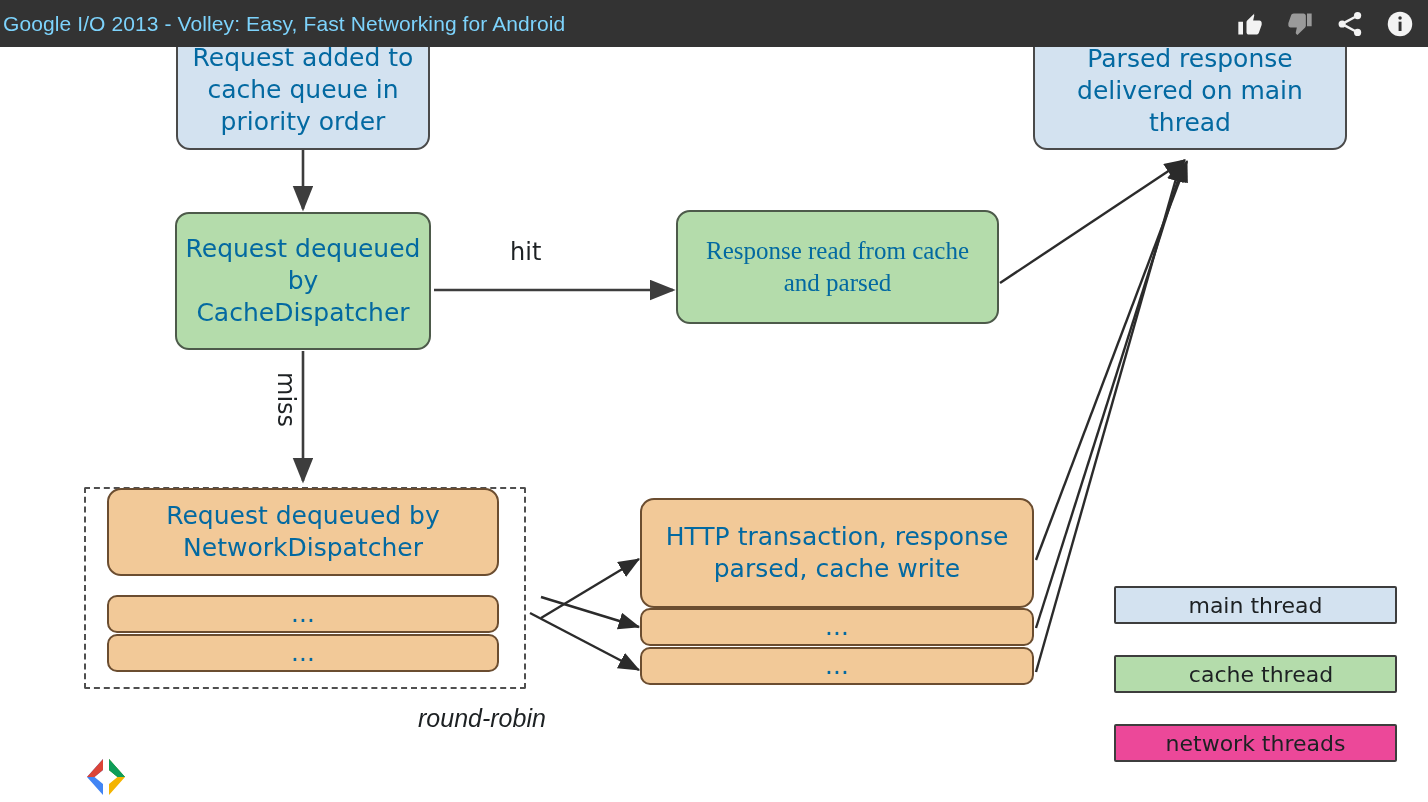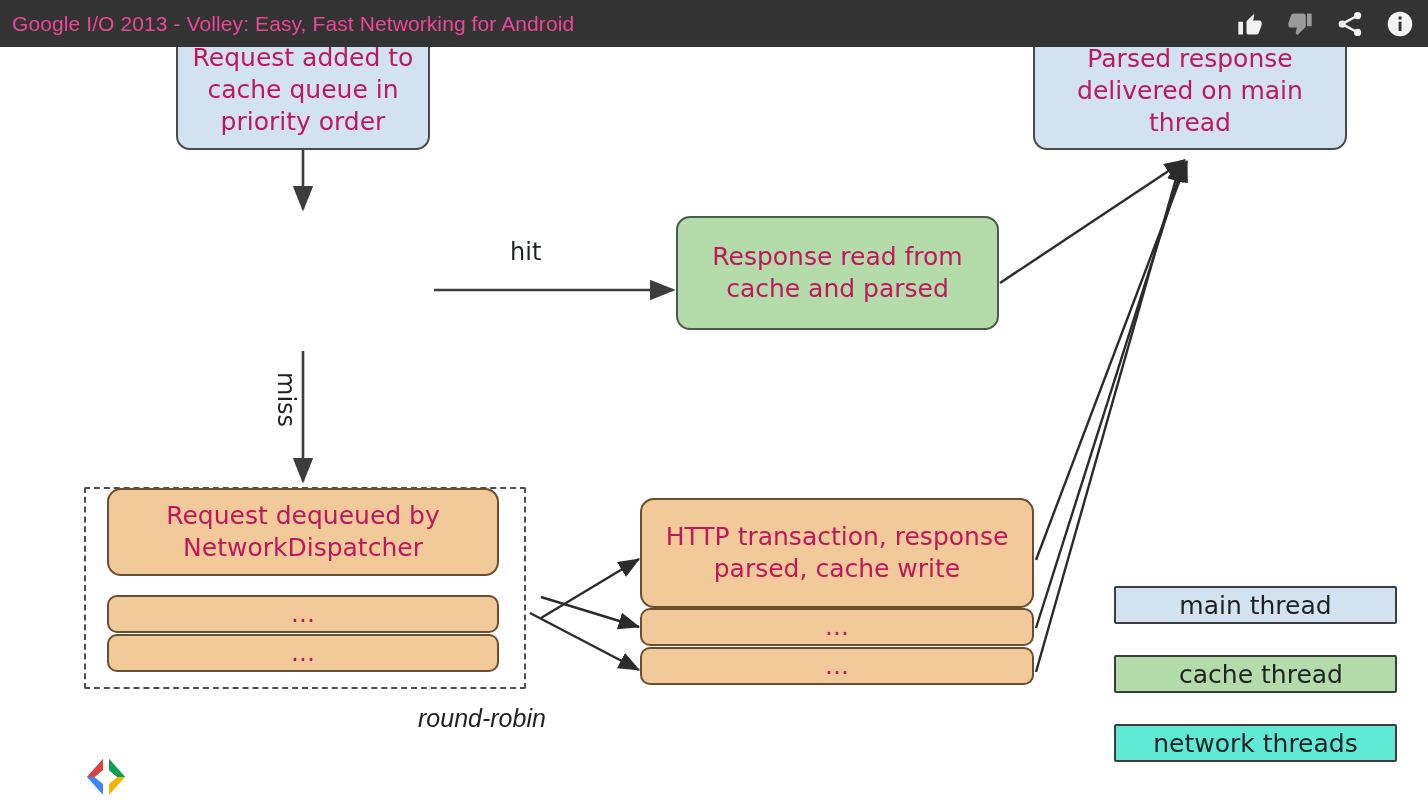--- a/index.html
+++ b/index.html
@@ -24,25 +24,25 @@
     position: absolute;
     left: 0; top: 0;
     width: 1428px;
     height: 47px;
     background: #333333;
     z-index: 40;
     display: flex;
     align-items: center;
   }
   #title-text {
-    color: #ec4899;
+    color: #7dd3fc;
     font-size: 21px;
     font-family: "Liberation Sans", sans-serif;
     letter-spacing: 0.1px;
-    margin-left: 12px;
+    margin-left: 3px;
     white-space: nowrap;
   }
   #title-actions {
     position: absolute;
     right: 14px;
     top: 0;
     height: 47px;
     display: flex;
     align-items: center;
     gap: 22px;
@@ -64,21 +64,21 @@
   }
 
   
   .node {
     position: absolute;
     box-sizing: border-box;
     display: flex;
     align-items: center;
     justify-content: center;
     text-align: center;
-    color: #be185d;
+    color: #0369a1;
     font-size: 25px;
     line-height: 1.28;
     border: 2px solid #4a4a4a;
     border-radius: 14px;
     z-index: 20;
     padding: 2px 8px;
   }
   .node.blue   { background: #d3e2f0; }
   .node.green  { background: #b4dcab; border-color: #4d5a4a; }
   .node.orange { background: #f2c998; border-color: #6b4d30; }
@@ -142,27 +142,27 @@
   }
   .legend-item {
     box-sizing: border-box;
     width: 283px;
     height: 38px;
     border: 2px solid #3d3d3d;
     border-radius: 2px;
     display: flex;
     align-items: center;
     justify-content: center;
-    font-size: 25px;
+    font-size: 22px;
     color: #1d2123;
     margin-bottom: 31px;
   }
   .legend-item.blue   { background: #d3e2f0; }
   .legend-item.green  { background: #b4dcab; padding-left: 11px; }
-  .legend-item.orange { background: #5eead4; }
+  .legend-item.orange { background: #ec4899; }
 
   
   #gdev-logo {
     position: absolute;
     left: 84px;
     top: 757px;
     width: 46px;
     height: 40px;
     z-index: 20;
   }
@@ -199,22 +199,25 @@
     <line x1="530" y1="613" x2="639" y2="670" stroke="#2b2b2b" stroke-width="2.4" marker-end="url(#arrow-sm)"></line>
   </svg>
 
   <div id="rr-group"></div>
   <div id="rr-label">round-robin</div>
 
   <div class="node blue" style="left:176px; top:30px; width:254px; height:120px;">
     <span>Request added to cache queue in priority order</span>
   </div>
 
-
-  <div class="node green" style="left:676px; top:216px; width:323px; height:114px;">
+  <div class="node green" style="left:175px; top:212px; width:256px; height:138px;">
+    <span>Request dequeued by CacheDispatcher</span>
+  </div>
+
+  <div class="node green" style="left:676px; top:210px; width:323px; height:114px;font-family:Liberation Serif, serif;">
     <span>Response read from cache and parsed</span>
   </div>
 
   <div class="node blue" style="left:1033px; top:32px; width:314px; height:118px;">
     <span>Parsed response delivered on main thread</span>
   </div>
 
   <div class="node orange stack-top" style="left:107px; top:488px; width:392px; height:88px;">
     <span>Request dequeued by NetworkDispatcher</span>
   </div>

